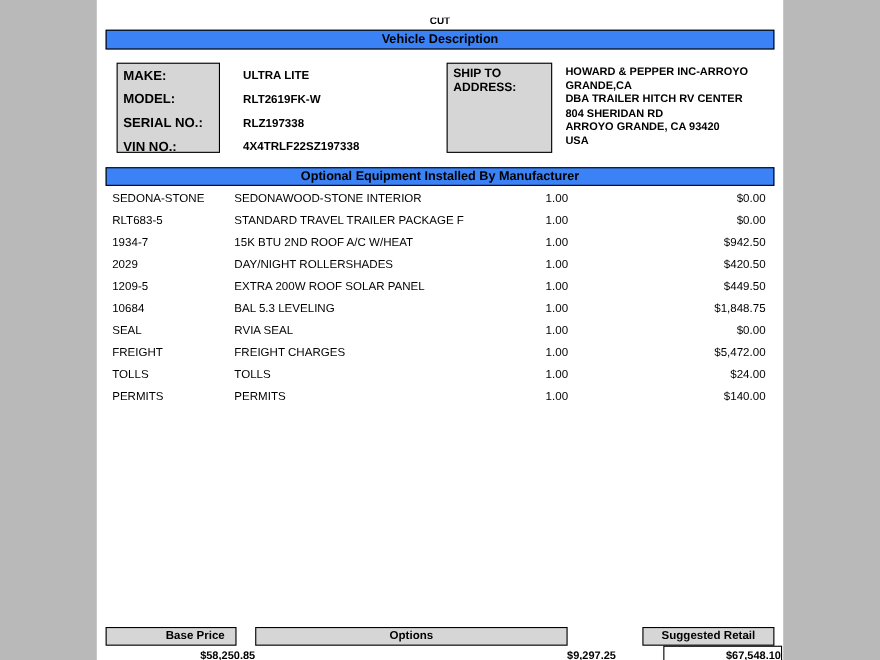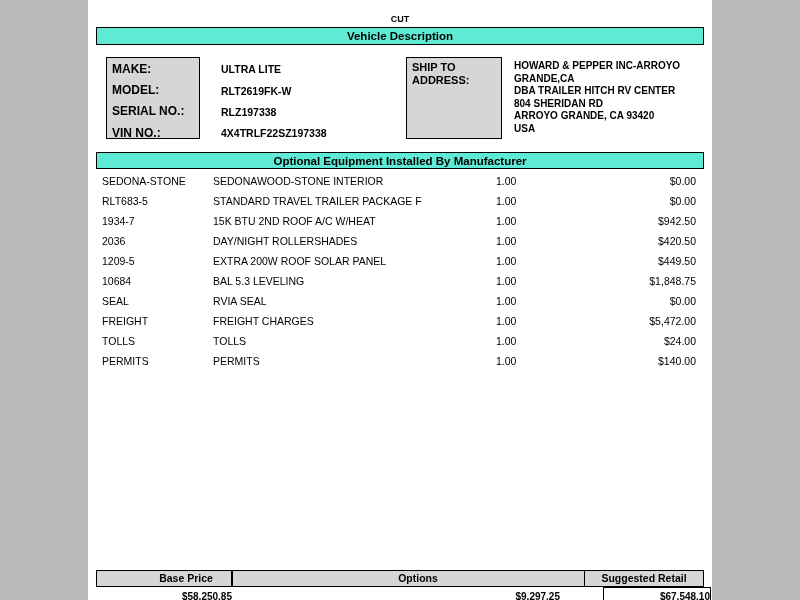--- a/index.html
+++ b/index.html
@@ -39,21 +39,21 @@
     font-size: 9px;
     text-align: center;
     overflow: hidden;
     line-height: 6px;
     font-weight: bold;
   }
 
   
   .bar {
     position: absolute;
-    background: #5eead4;
+    background: #3b82f6;
     border: 1px solid #000;
     box-sizing: border-box;
     text-align: center;
     font-weight: bold;
     font-size: 11px;
     color: #000;
     line-height: 15px;
   }
   #veh-desc-bar {
     left: 8px;
@@ -201,22 +201,22 @@
   .foot-val {
     position: absolute;
     box-sizing: border-box;
     font-weight: bold;
     font-size: 10px;
     text-align: right;
     color: #000;
     height: 18px;
     line-height: 17px;
   }
-  #base-hdr  { left: 8px;   top: 554px; width: 136px; padding-left: 44px; }
-  #opts-hdr  { left: 144px; top: 554px; width: 372px; }
+  #base-hdr  { left: 8px;   top: 554px; width: 119px; padding-left: 44px; }
+  #opts-hdr  { left: 144px; top: 554px; width: 284px; }
   #sugg-hdr  { left: 496px; top: 554px; width: 120px; }
 
   #base-val  { left: 8px;   top: 572px; width: 136px; }
   #opts-val  { left: 144px; top: 572px; width: 328px; }
   #sugg-val  { left: 496px; top: 571px; width: 108px; border: 1px solid #000; margin-left: 19px; }
 </style>
 </head>
 <body>
 
 <div class="page">
@@ -263,21 +263,21 @@
           <span class="opt-qty">1.00</span>
           <span class="opt-price">$0.00</span>
         </div>
         <div class="opt-row">
           <span class="opt-code">1934-7</span>
           <span class="opt-desc">15K BTU 2ND ROOF A/C W/HEAT</span>
           <span class="opt-qty">1.00</span>
           <span class="opt-price">$942.50</span>
         </div>
         <div class="opt-row">
-          <span class="opt-code">2036</span>
+          <span class="opt-code">2029</span>
           <span class="opt-desc">DAY/NIGHT ROLLERSHADES</span>
           <span class="opt-qty">1.00</span>
           <span class="opt-price">$420.50</span>
         </div>
         <div class="opt-row">
           <span class="opt-code">1209-5</span>
           <span class="opt-desc">EXTRA 200W ROOF SOLAR PANEL</span>
           <span class="opt-qty">1.00</span>
           <span class="opt-price">$449.50</span>
         </div>

